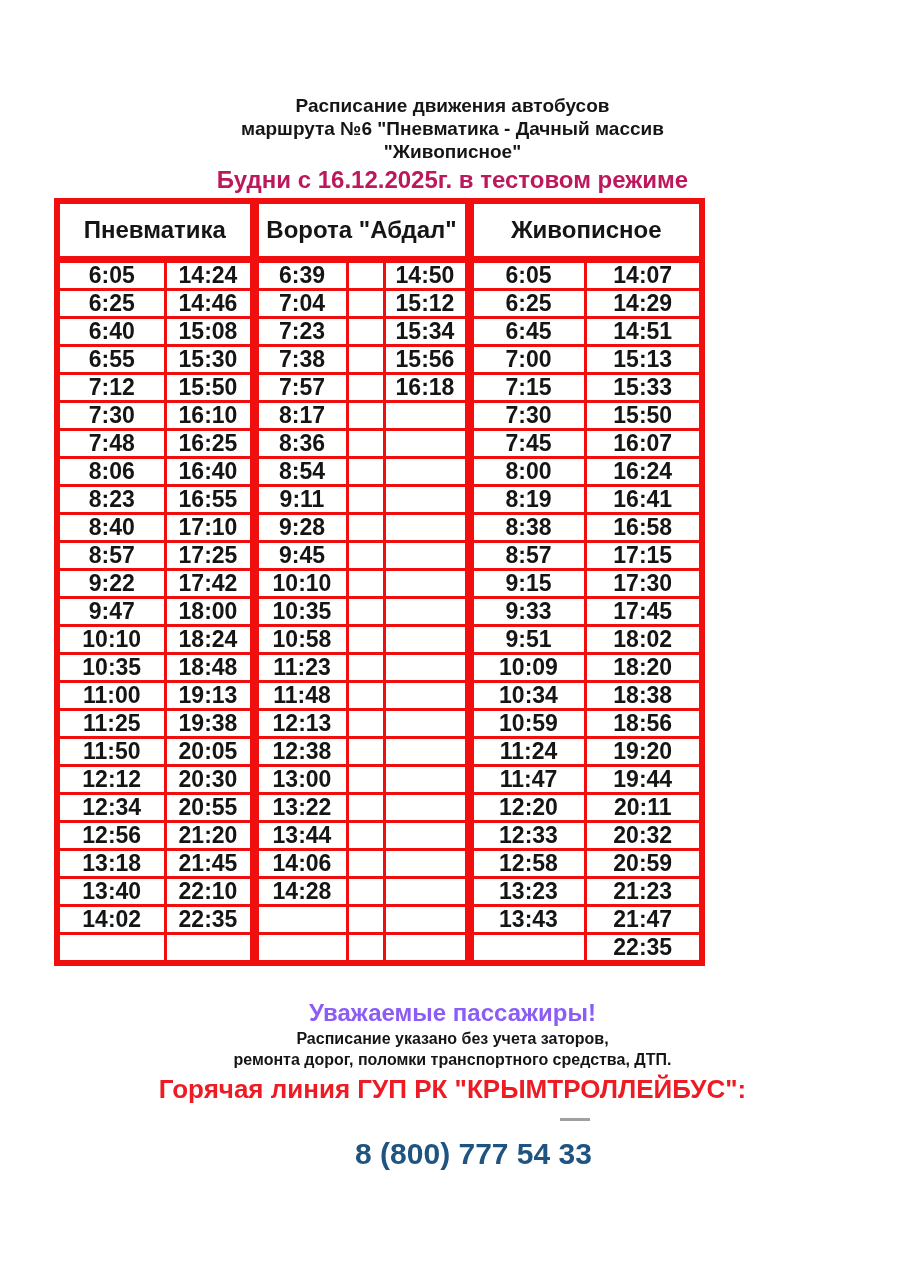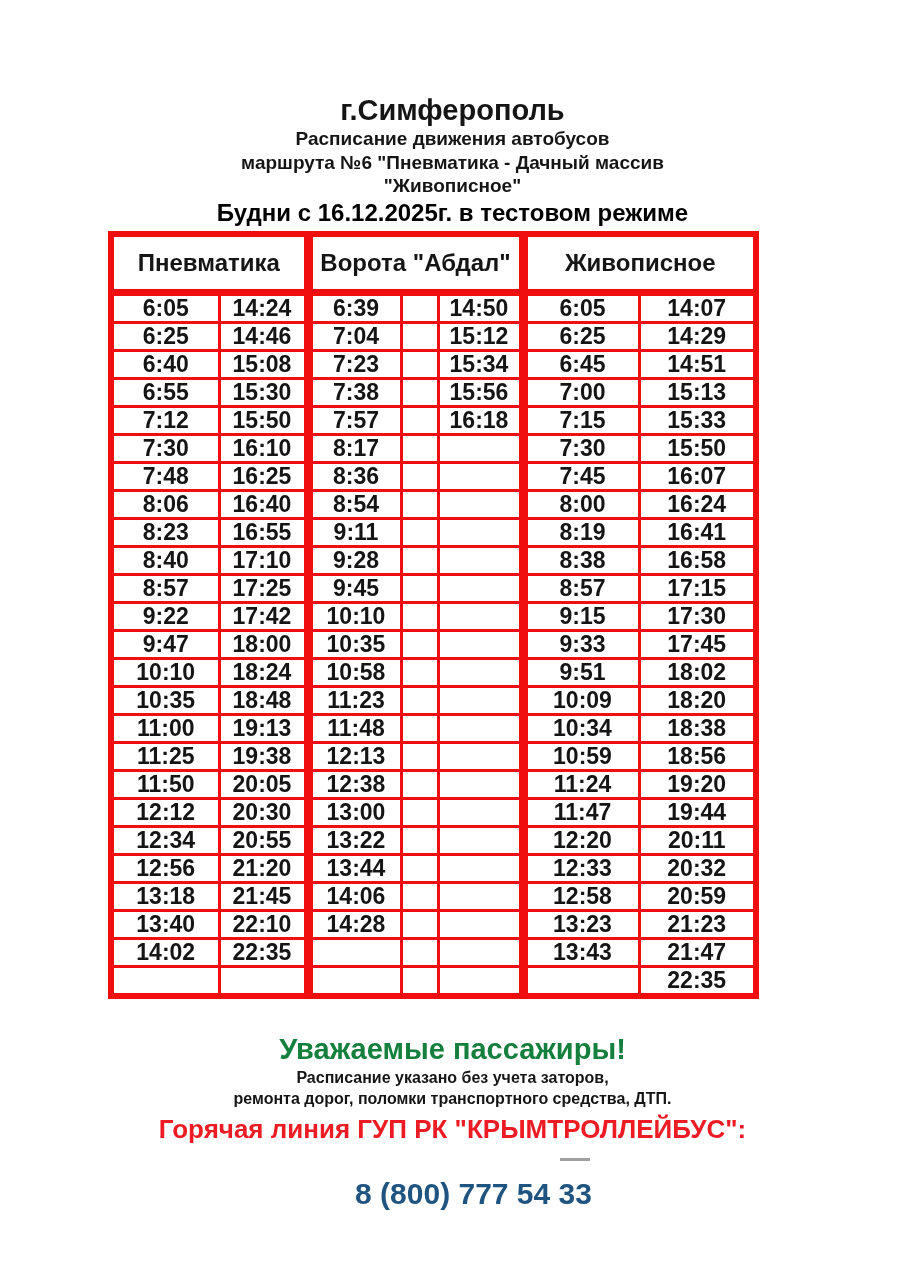--- a/index.html
+++ b/index.html
@@ -9,56 +9,55 @@
     width:905px; height:1280px;
     background:#ffffff;
     font-family:"Liberation Sans", sans-serif;
     font-weight:bold;
     color:#151515;
     overflow:hidden;
   }
   .doc-header { padding-top:94px; text-align:center; }
   .title { font-size:29px; line-height:1.15; }
   .sub   { font-size:19px; line-height:1.22; }
-  .mode  { font-size:24px; line-height:1.15; color:#000000; margin-top:2px; }
+  .mode  { font-size:24px; line-height:1.15; color:#be185d; margin-top:2px; }
 
   table.schedule {
-    margin-left:108px; margin-top:5px;
+    margin-left:54px; margin-top:5px;
     border-collapse:collapse; table-layout:fixed;
     width:645px;
     border:6px solid #f10e0e;
   }
   .schedule th, .schedule td {
     border:3px solid #f10e0e;
     text-align:center; vertical-align:middle;
     padding:0;
     font-weight:bold;
     overflow:hidden; white-space:nowrap;
   }
   .schedule th {
     height:58px; font-size:24px;
     border-bottom-width:7px;
   }
   .schedule td { height:25px; font-size:23px; line-height:25px; }
   .schedule .sec-l { border-left-width:9px; }
 
   .doc-footer { text-align:center; margin-top:32px; }
-  .notice-title { font-size:29px; color:#15803d; line-height:1.25; }
+  .notice-title { font-size:24px; color:#8b5cf6; line-height:1.25; }
   .notice-line  { font-size:16px; line-height:1.33; }
   .hotline      { font-size:26px; color:#ed1c24; line-height:1.3; margin-top:3px; }
   .dash { width:30px; height:3px; background:#a0a0a0; margin:11px 0 0 560px; }
   .phone { font-size:30px; color:#1f5480; margin-top:16px; transform:translateX(21px); }
 </style>
 </head>
 <body>
 
 <div class="page">
 
   <div class="doc-header">
-    <div class="title">г.Симферополь</div>
     <div class="sub">Расписание движения автобусов</div>
     <div class="sub">маршрута №6 "Пневматика - Дачный массив</div>
     <div class="sub">"Живописное"</div>
     <div class="mode">Будни с 16.12.2025г. в тестовом режиме</div>
   </div>
 
   <table class="schedule">
     <colgroup>
       <col style="width:108px">
         <col style="width:89px">

